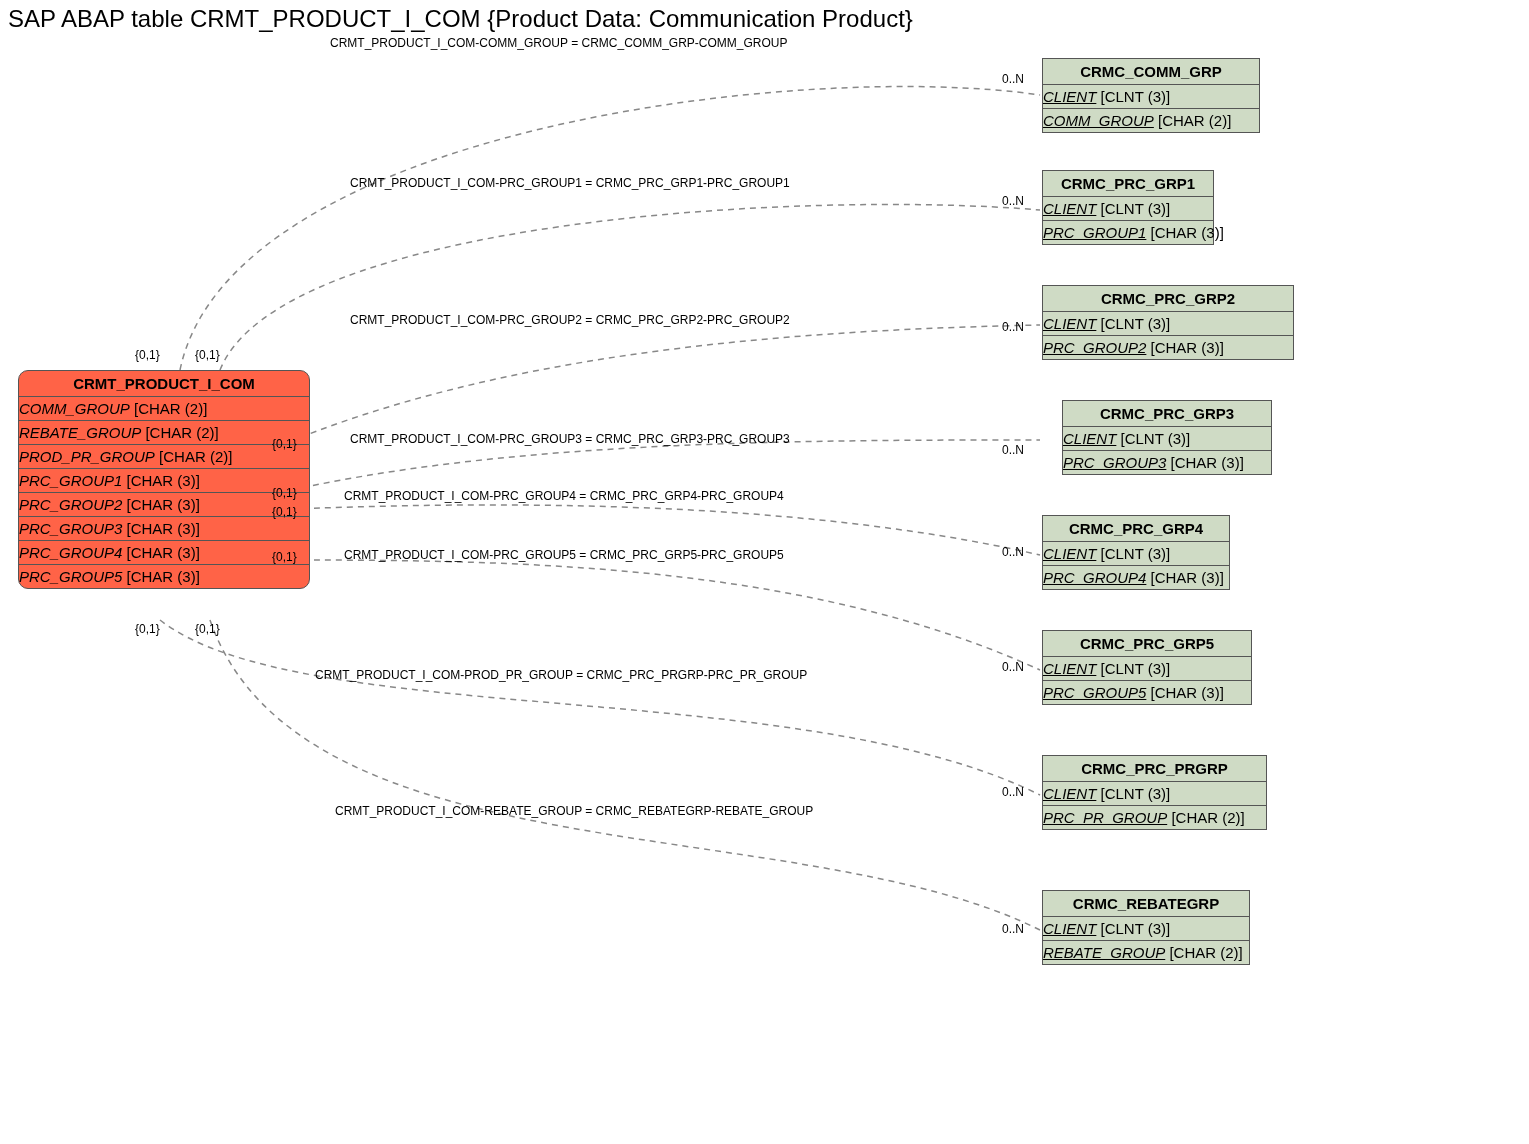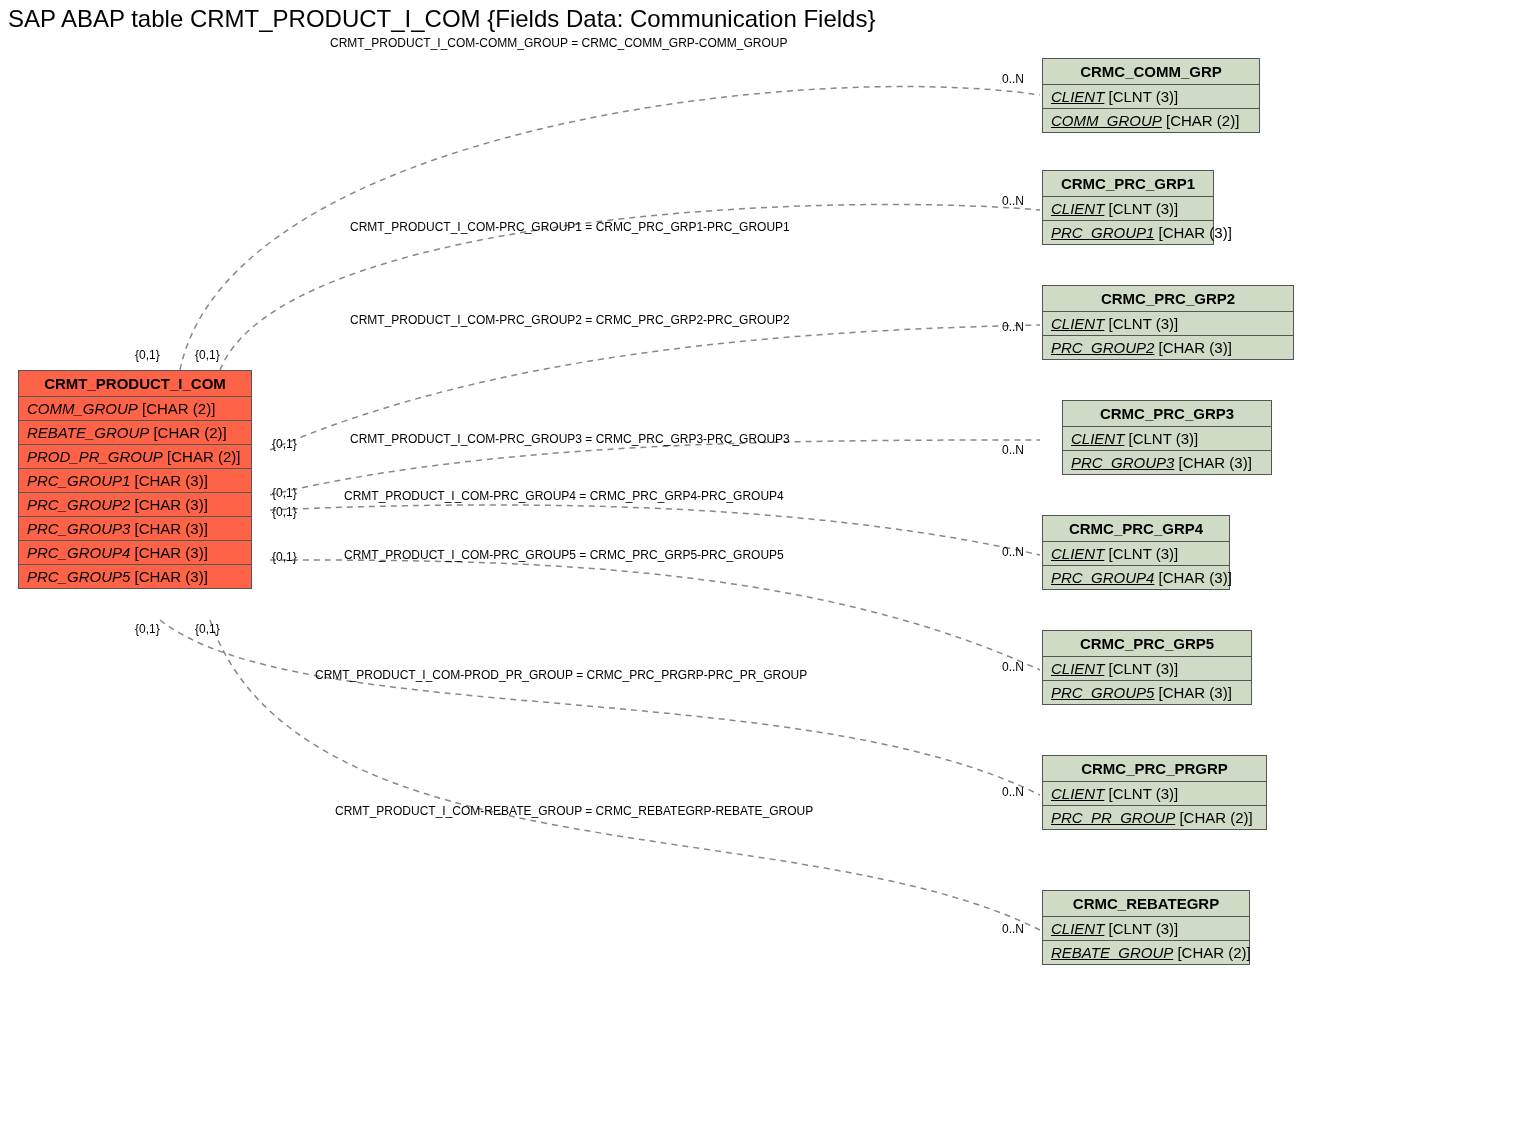--- a/index.html
+++ b/index.html
@@ -1,49 +1,49 @@
 <!DOCTYPE html>
 <html><head>
 <meta charset="utf-8">
 <style>
   * { box-sizing: border-box; margin: 0; padding: 0; }
   body { font-family: Verdana, Geneva, sans-serif; background: #fff; width: 1529px; height: 1144px; position: relative; }
   .title { position: absolute; top: 5px; left: 8px; font-size: 24px; font-weight: normal; color: #000; }
   .entity { position: absolute; border: 1px solid #555; font-size: 15px; }
   .entity-header { font-weight: bold; text-align: center; padding: 4px 8px; border-bottom: 1px solid #555; }
-  .entity-row { padding: 3px 8px; border-bottom: 1px solid #555; white-space: nowrap; }
+  .entity-row { padding: 3px 0; border-bottom: 1px solid #555; white-space: nowrap; }
   .entity-row:last-child { border-bottom: none; }
   .entity-row .fname { font-style: italic; }
   .entity-row .ftype { font-style: normal; }
   .entity-row.underline .fname { text-decoration: underline; }
   .main-entity { background: #ff6347; }
   .ref-entity { background: #cfdbc5; }
   .label { position: absolute; font-size: 12px; color: #000; white-space: nowrap; }
   svg.lines { position: absolute; top: 0; left: 0; width: 1529px; height: 1144px; z-index: 0; }
   .entity, .label, .title { z-index: 1; }
 </style>
 </head>
 <body>
 
-<div class="title">SAP ABAP table CRMT_PRODUCT_I_COM {Fields Data: Communication Fields}</div>
+<div class="title">SAP ABAP table CRMT_PRODUCT_I_COM {Product Data: Communication Product}</div>
 
 <svg class="lines">
   <g stroke="#888" stroke-width="1.5" stroke-dasharray="6,5" fill="none">
     <path d="M 180 370 C 230 130, 800 60, 1040 95"></path>
     <path d="M 220 370 C 280 220, 800 190, 1040 210"></path>
     <path d="M 270 450 C 500 350, 800 330, 1040 325"></path>
     <path d="M 270 495 C 500 440, 800 440, 1040 440"></path>
     <path d="M 270 510 C 500 500, 800 500, 1040 555"></path>
     <path d="M 270 560 C 500 560, 800 560, 1040 670"></path>
     <path d="M 160 620 C 300 730, 800 675, 1040 795"></path>
     <path d="M 210 620 C 300 880, 800 810, 1040 930"></path>
   </g>
 </svg>
 
-<div class="entity main-entity" style="left:18px; top:370px; width:234px;">
+<div class="entity main-entity" style="left:18px; top:370px; width:292px;border-radius:10px;">
   <div class="entity-header">CRMT_PRODUCT_I_COM</div>
   <div class="entity-row"><span class="fname">COMM_GROUP</span> <span class="ftype">[CHAR (2)]</span></div>
   <div class="entity-row"><span class="fname">REBATE_GROUP</span> <span class="ftype">[CHAR (2)]</span></div>
   <div class="entity-row"><span class="fname">PROD_PR_GROUP</span> <span class="ftype">[CHAR (2)]</span></div>
   <div class="entity-row"><span class="fname">PRC_GROUP1</span> <span class="ftype">[CHAR (3)]</span></div>
   <div class="entity-row"><span class="fname">PRC_GROUP2</span> <span class="ftype">[CHAR (3)]</span></div>
   <div class="entity-row"><span class="fname">PRC_GROUP3</span> <span class="ftype">[CHAR (3)]</span></div>
   <div class="entity-row"><span class="fname">PRC_GROUP4</span> <span class="ftype">[CHAR (3)]</span></div>
   <div class="entity-row"><span class="fname">PRC_GROUP5</span> <span class="ftype">[CHAR (3)]</span></div>
 </div>
@@ -90,21 +90,21 @@
   <div class="entity-row underline"><span class="fname">PRC_PR_GROUP</span> <span class="ftype">[CHAR (2)]</span></div>
 </div>
 
 <div class="entity ref-entity" style="left:1042px; top:890px; width:208px;">
   <div class="entity-header">CRMC_REBATEGRP</div>
   <div class="entity-row underline"><span class="fname">CLIENT</span> <span class="ftype">[CLNT (3)]</span></div>
   <div class="entity-row underline"><span class="fname">REBATE_GROUP</span> <span class="ftype">[CHAR (2)]</span></div>
 </div>
 
 <div class="label" style="left:330px; top:36px;">CRMT_PRODUCT_I_COM-COMM_GROUP = CRMC_COMM_GRP-COMM_GROUP</div>
-<div class="label" style="left:350px; top:176px;margin-top:44px;">CRMT_PRODUCT_I_COM-PRC_GROUP1 = CRMC_PRC_GRP1-PRC_GROUP1</div>
+<div class="label" style="left:350px; top:176px;">CRMT_PRODUCT_I_COM-PRC_GROUP1 = CRMC_PRC_GRP1-PRC_GROUP1</div>
 <div class="label" style="left:350px; top:313px;">CRMT_PRODUCT_I_COM-PRC_GROUP2 = CRMC_PRC_GRP2-PRC_GROUP2</div>
 <div class="label" style="left:350px; top:432px;">CRMT_PRODUCT_I_COM-PRC_GROUP3 = CRMC_PRC_GRP3-PRC_GROUP3</div>
 <div class="label" style="left:344px; top:489px;">CRMT_PRODUCT_I_COM-PRC_GROUP4 = CRMC_PRC_GRP4-PRC_GROUP4</div>
 <div class="label" style="left:344px; top:548px;">CRMT_PRODUCT_I_COM-PRC_GROUP5 = CRMC_PRC_GRP5-PRC_GROUP5</div>
 <div class="label" style="left:315px; top:668px;">CRMT_PRODUCT_I_COM-PROD_PR_GROUP = CRMC_PRC_PRGRP-PRC_PR_GROUP</div>
 <div class="label" style="left:315px; top:804px;margin-left:20px;">CRMT_PRODUCT_I_COM-REBATE_GROUP = CRMC_REBATEGRP-REBATE_GROUP</div>
 
 <div class="label" style="left:135px; top:348px;">{0,1}</div>
 <div class="label" style="left:195px; top:348px;">{0,1}</div>
 <div class="label" style="left:272px; top:437px;">{0,1}</div>

